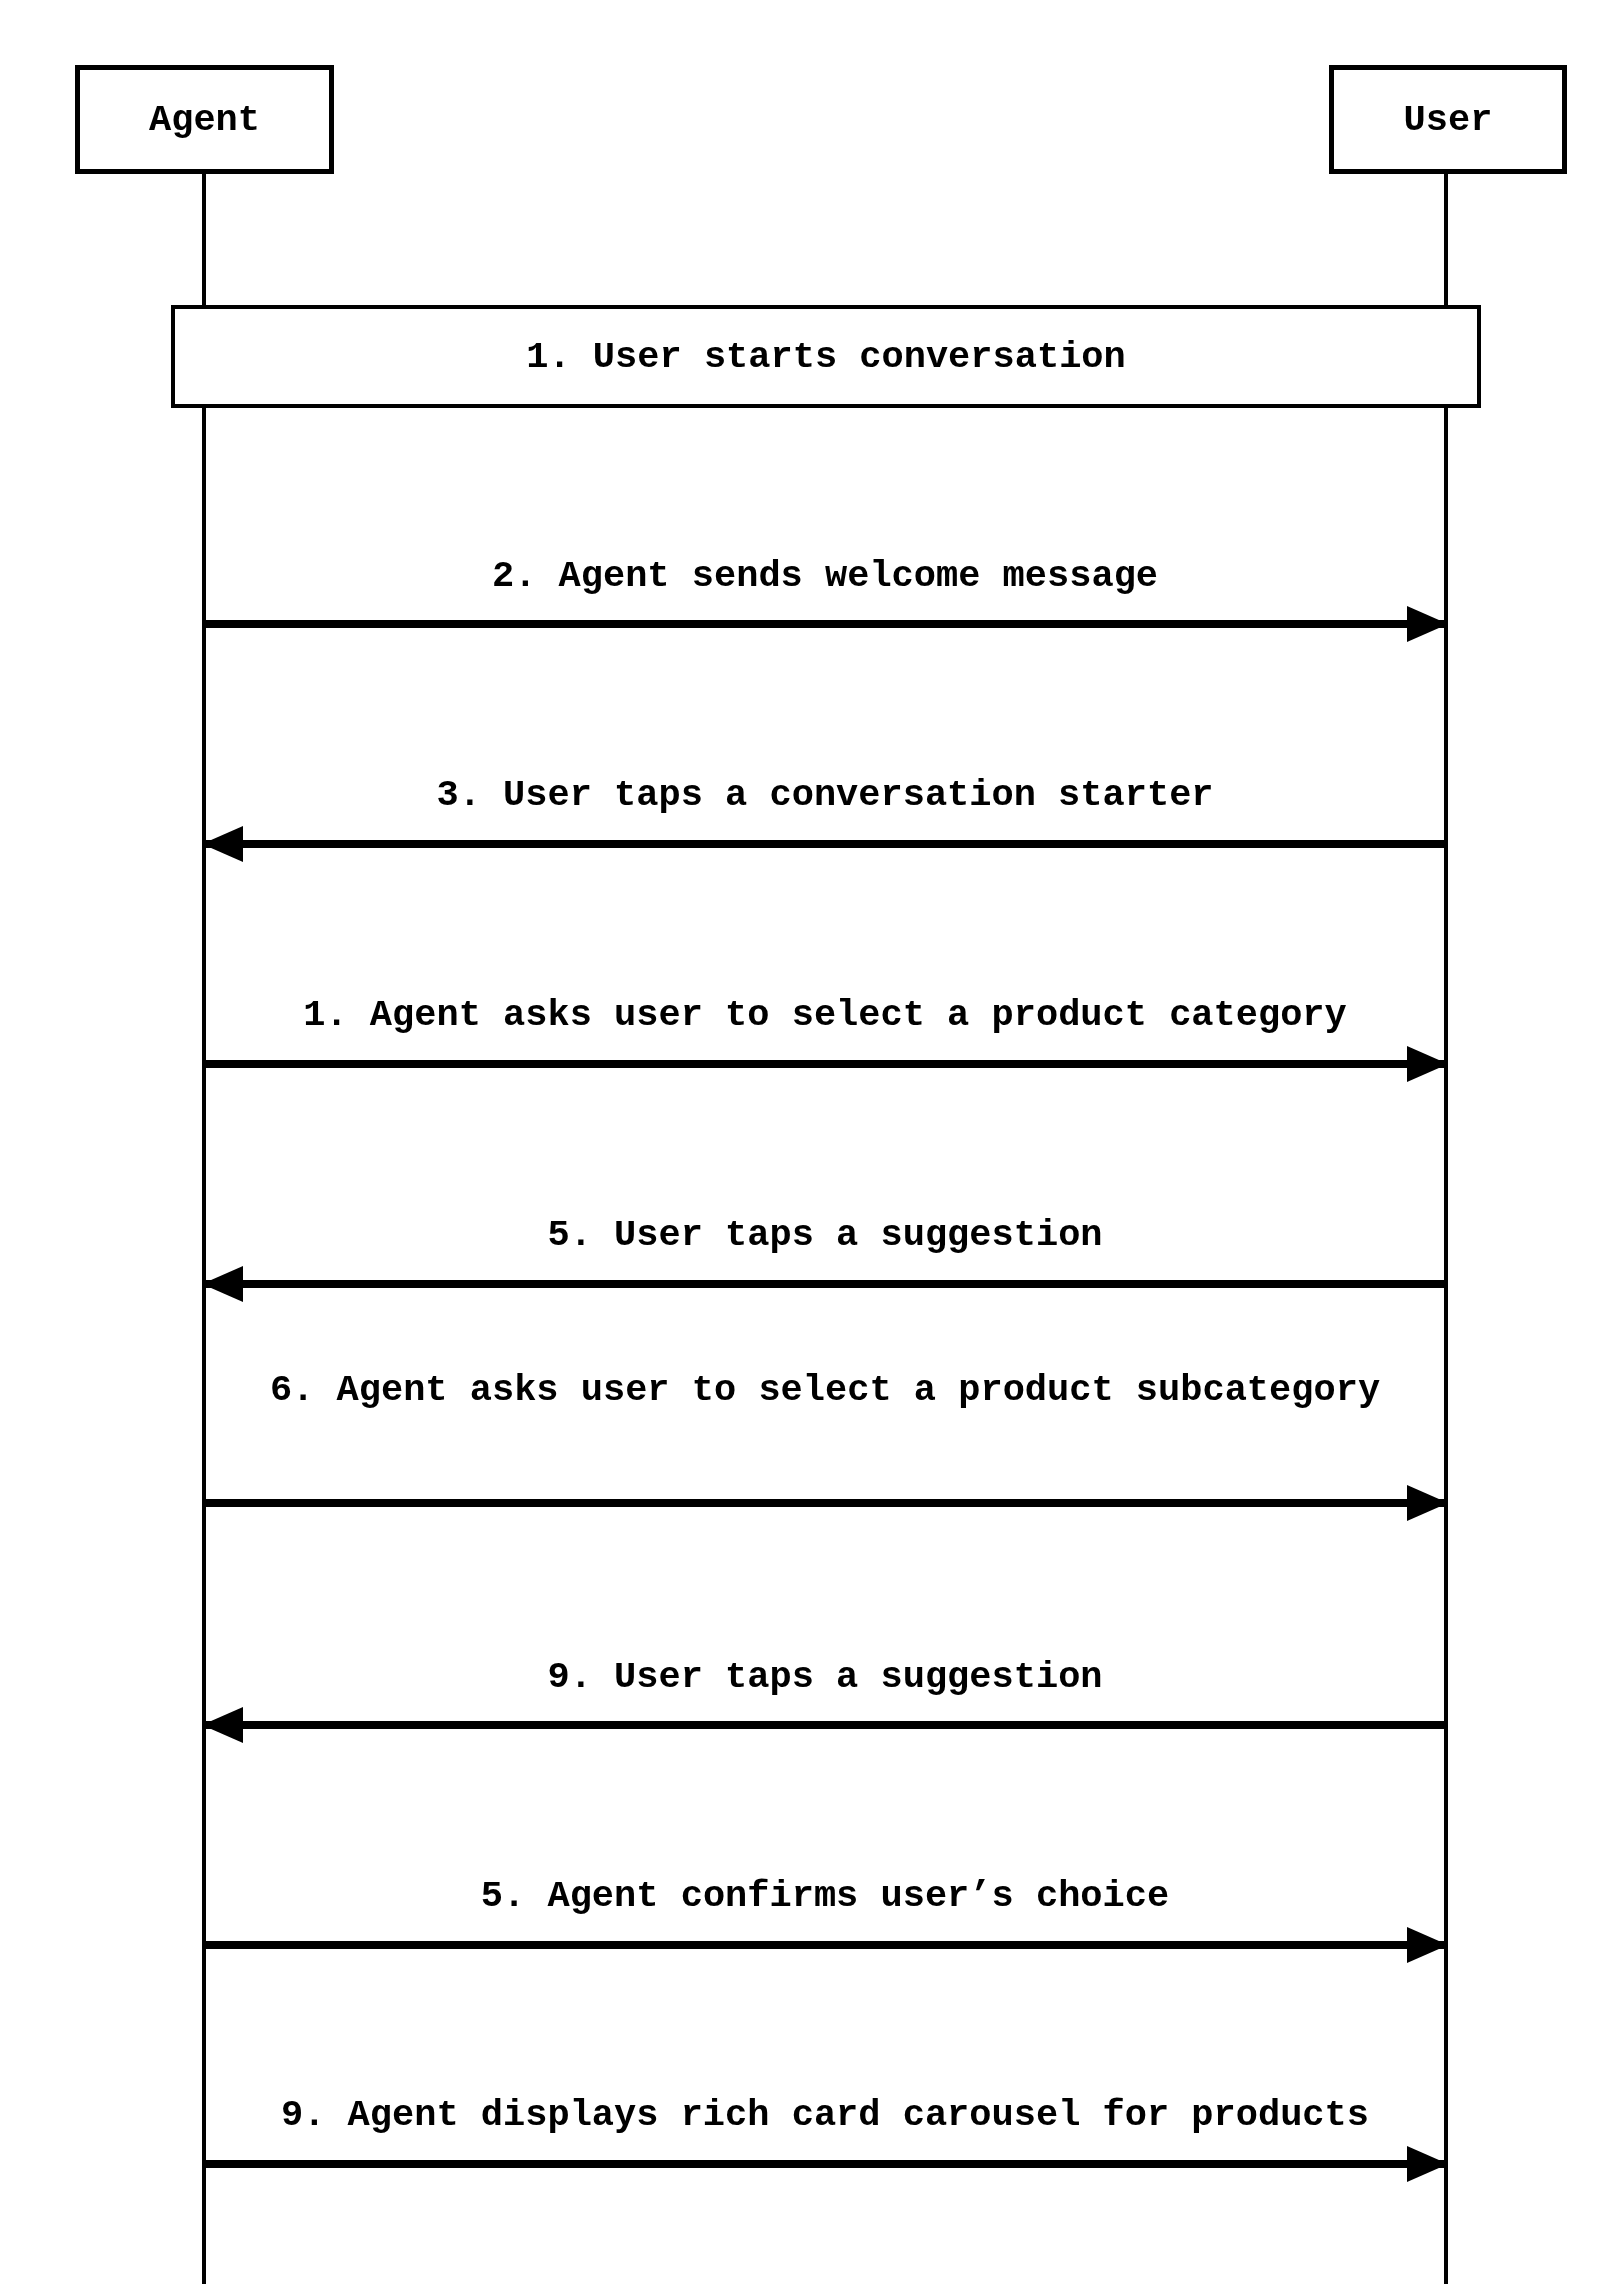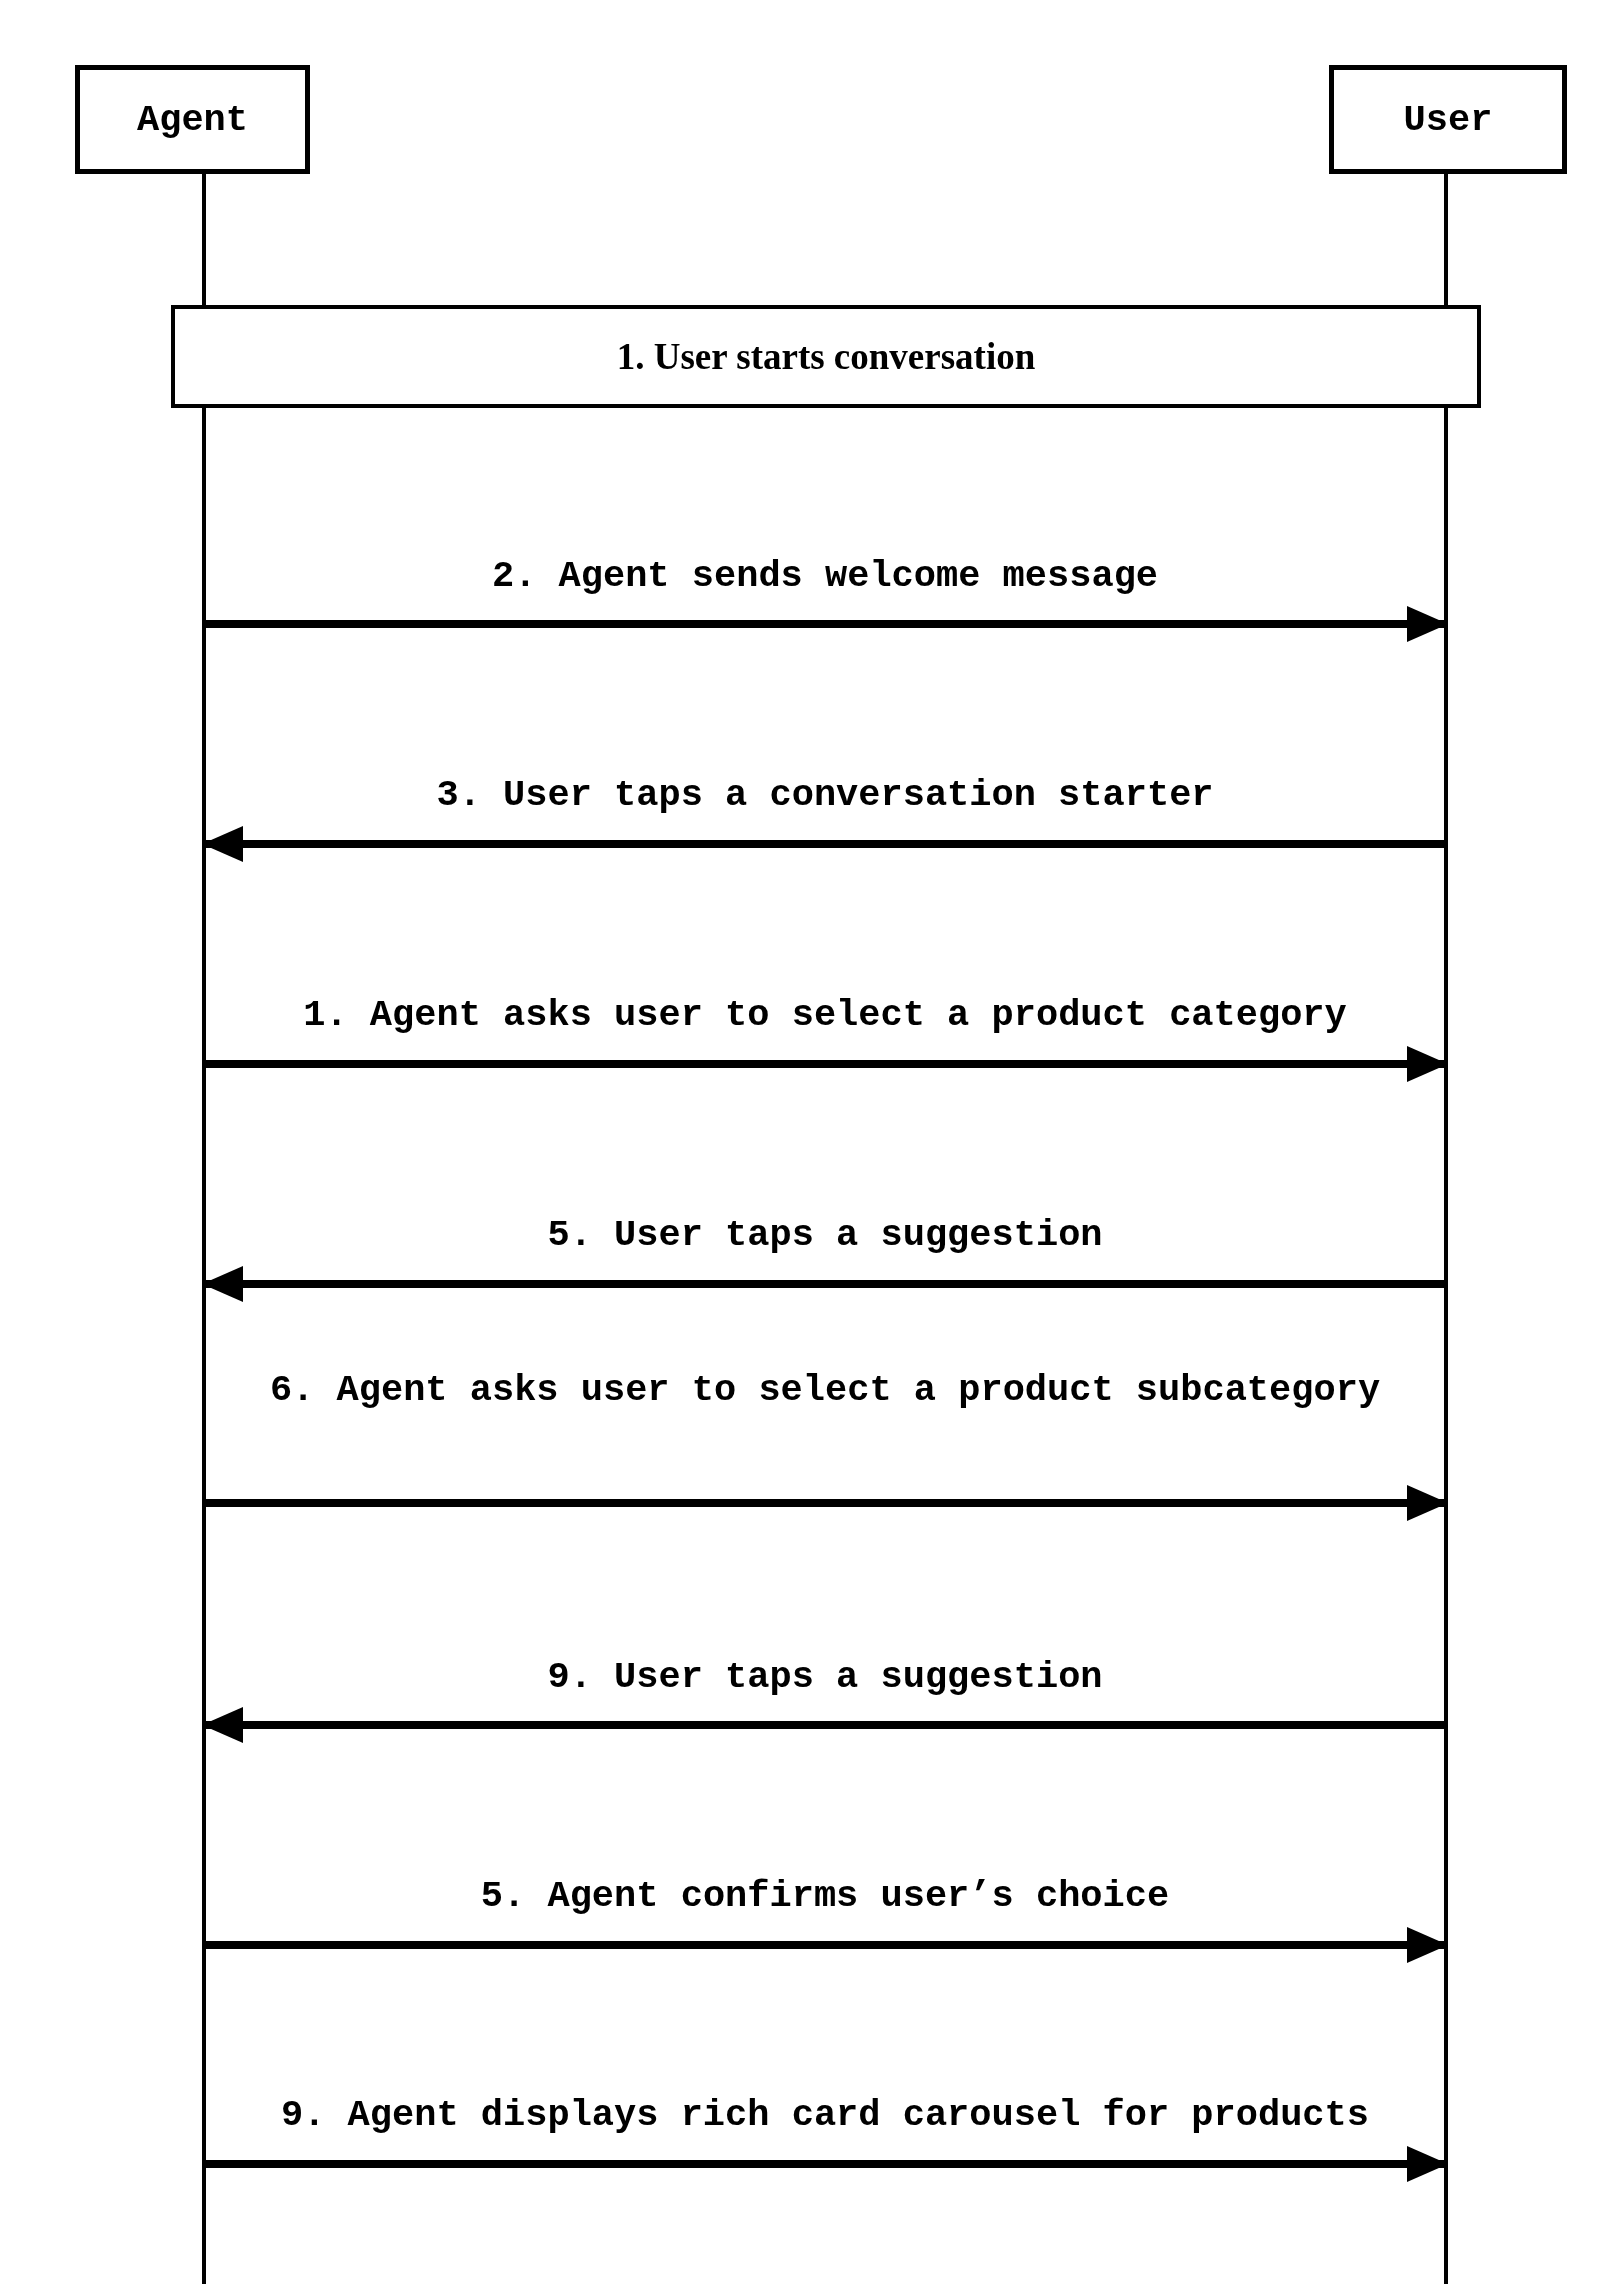--- a/index.html
+++ b/index.html
@@ -17,21 +17,21 @@
     height: 3042px;
     width: 3.7px;
     background: #000000;
     z-index: 0;
   }
   .lifeline.agent { left: 202px; }
   .lifeline.user  { left: 1444px; }
   .actor {
     position: absolute;
     box-sizing: border-box;
-    width: 235px;
+    width: 259px;
     height: 109px;
     border: 5.5px solid #000000;
     background: #ffffff;
     display: flex;
     align-items: center;
     justify-content: center;
     font-size: 37px;
     font-weight: bold;
     z-index: 2;
   }
@@ -47,21 +47,20 @@
     box-sizing: border-box;
     border: 4.6px solid #000000;
     background: #ffffff;
     display: flex;
     align-items: center;
     justify-content: center;
     font-size: 37px;
     font-weight: bold;
     z-index: 1;
     text-align: center;
-    font-family: Liberation Serif, serif;
   }
   .msg-label {
     position: absolute;
     left: 204px;
     width: 1242px;
     text-align: center;
     font-size: 37px;
     font-weight: bold;
     line-height: 51px;
     transform: translateY(-100%);

